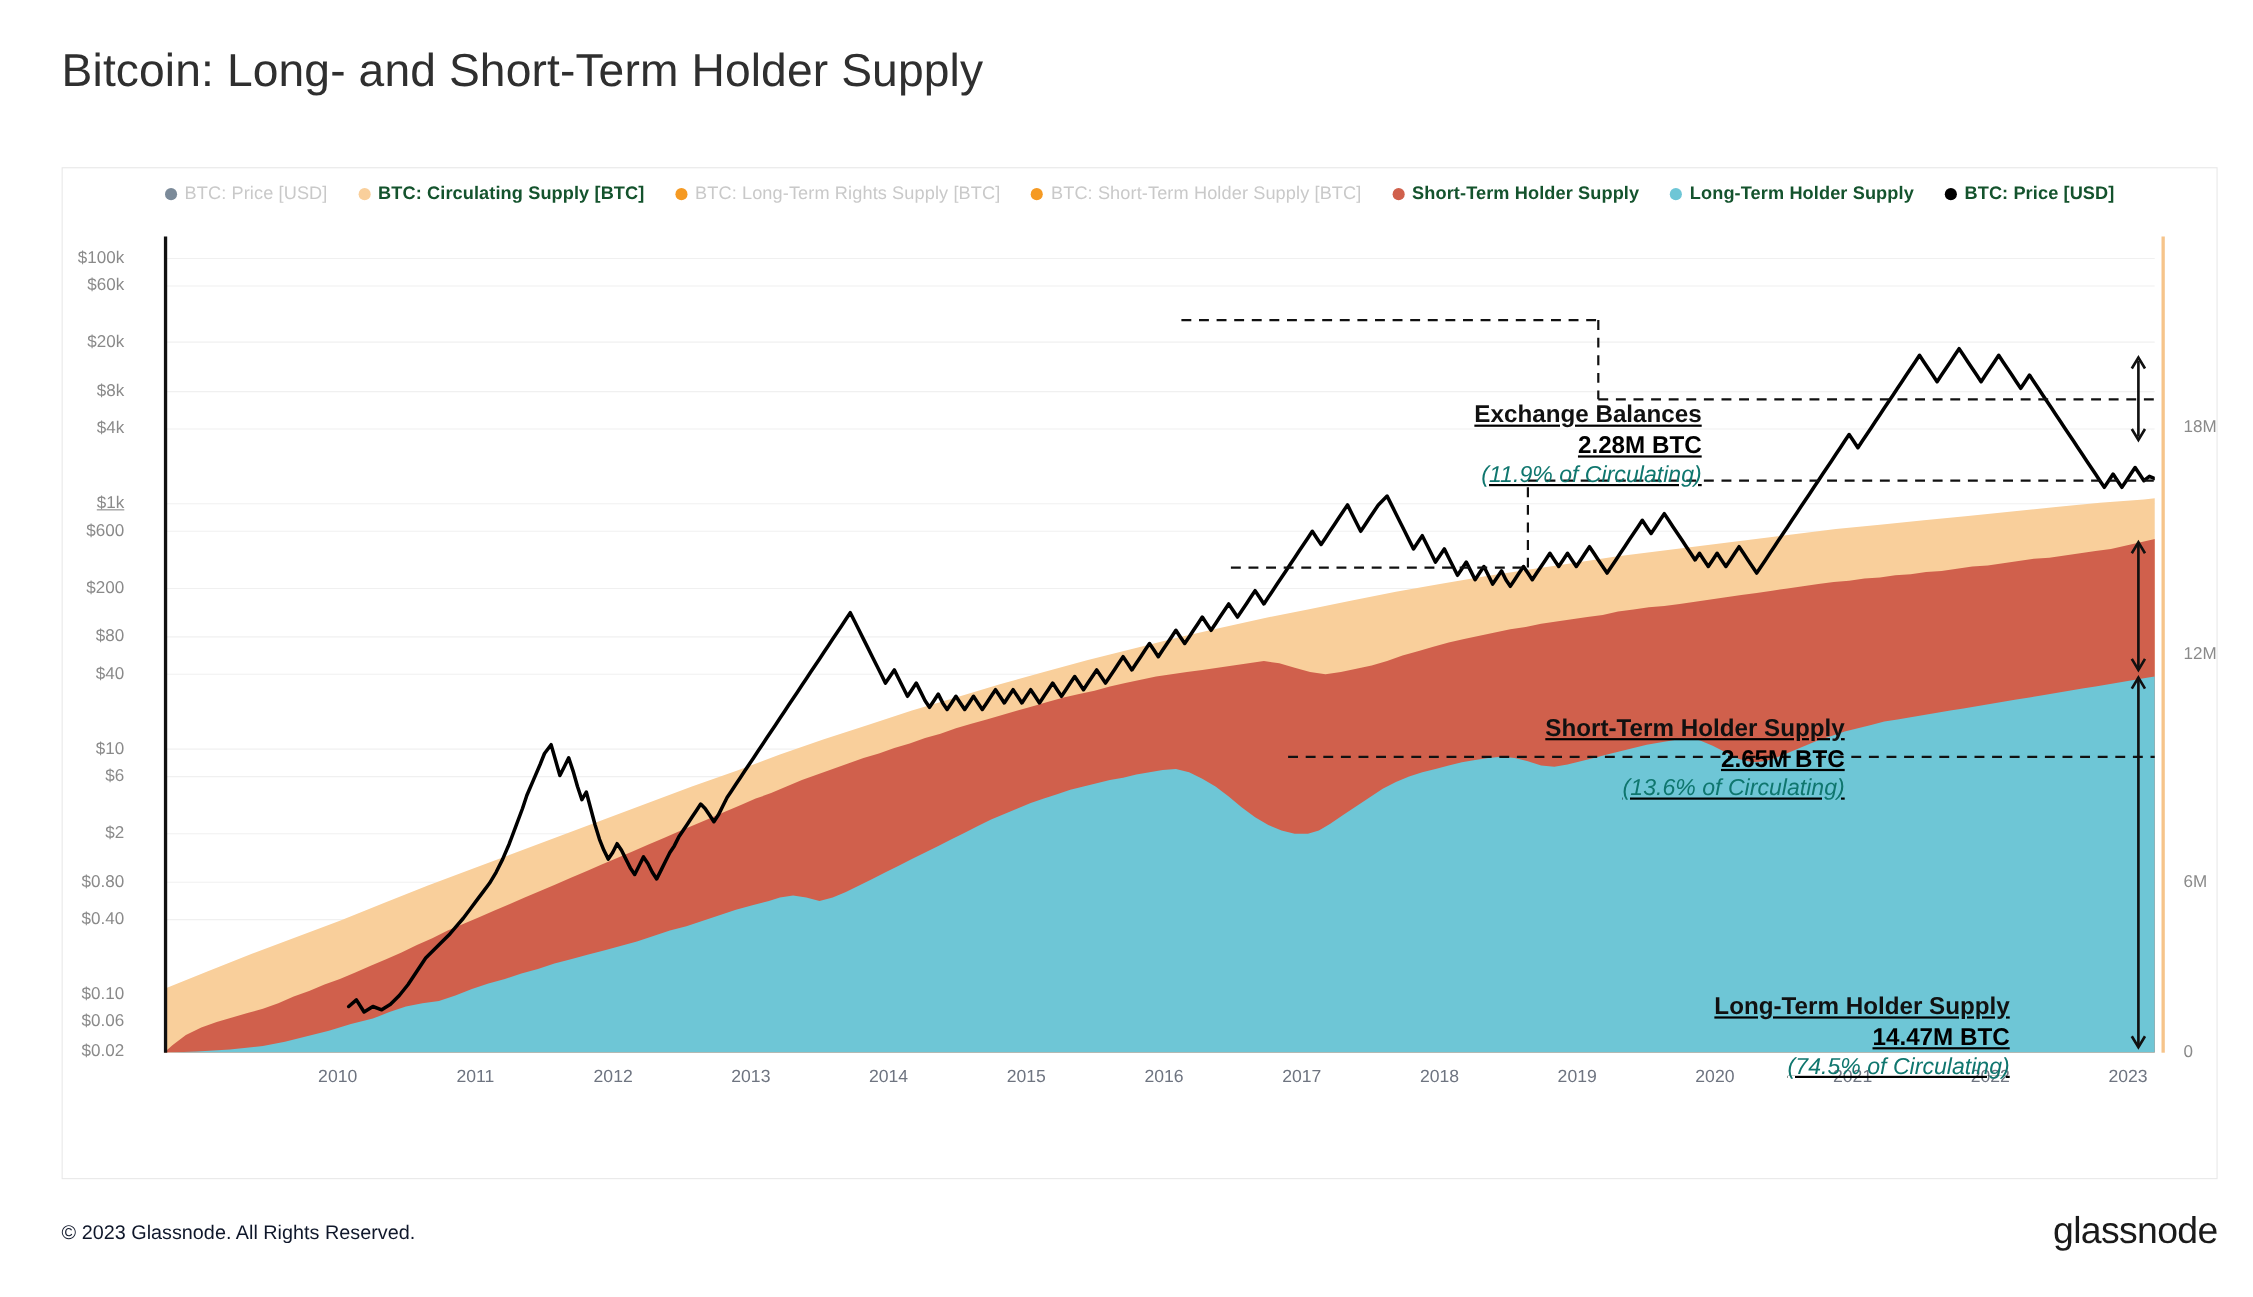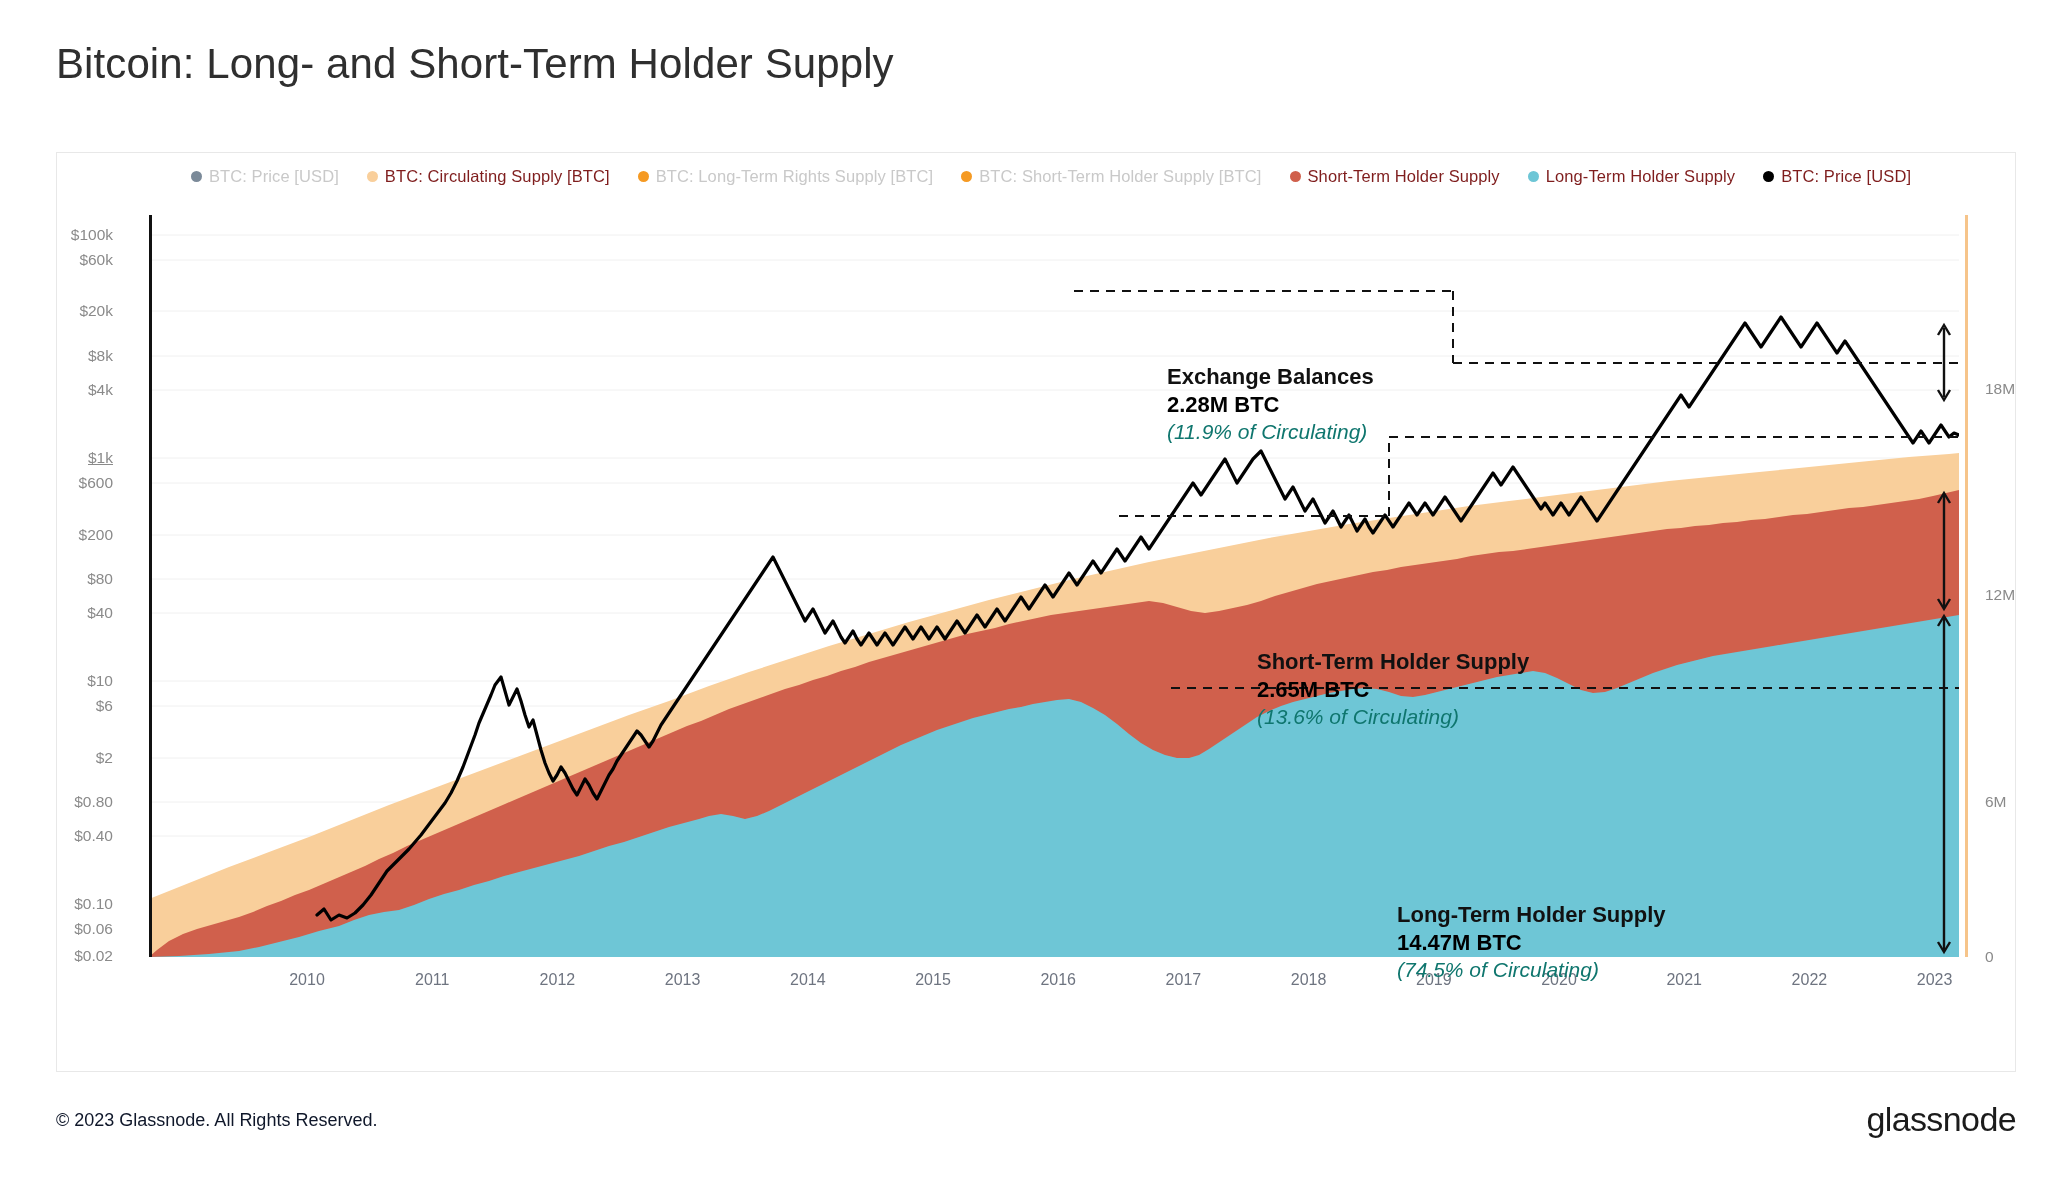--- a/index.html
+++ b/index.html
@@ -19,29 +19,29 @@
   }
 
   
   .card{
     position:absolute;left:44px;top:152px;width:1960px;height:920px;
     border:1px solid #e8e8e8;background:#fff;box-sizing:border-box;
   }
 
   
   .legend{
-    position:absolute;left:15px;top:14px;width:100%;
+    position:absolute;left:0;top:14px;width:100%;
     display:flex;justify-content:center;align-items:flex-end;gap:0px;
     pointer-events:auto;
   }
   .lg-item{display:flex;align-items:center;gap:7px;margin:0 14px;white-space:nowrap;cursor:pointer;}
   .lg-dot{width:11px;height:11px;border-radius:50%;flex:0 0 auto;display:block;}
   .lg-label{font-size:16.5px;letter-spacing:.1px;}
   .lg-item.off .lg-label{color:#c9c9c9;}
-  .lg-item.on  .lg-label{color:#7f1d1d;font-weight:400;}
+  .lg-item.on  .lg-label{color:#14532d;font-weight:700;}
 
   
   .plot{
     position:absolute;left:92px;top:62px;width:1810px;height:742px;
   }
   .plot-inner{position:absolute;left:0;top:0;width:100%;height:100%;overflow:hidden;}
   .yaxis-line{position:absolute;left:92px;top:62px;width:3px;height:742px;background:#111;}
   .yaxis-right-line{position:absolute;left:1908px;top:62px;width:3px;height:742px;background:#f6c48a;}
 
   
@@ -55,21 +55,21 @@
     font-size:15.5px;color:#8a8a8a;white-space:nowrap;
     transform:translateY(-50%);
   }
   .xtick{
     position:absolute;
     font-size:16px;color:#6e7480;white-space:nowrap;
     transform:translateX(-50%);
   }
 
   
-  .anno{position:absolute;text-align:left;white-space:nowrap;line-height:1.28;}
+  .anno{position:absolute;text-align:right;white-space:nowrap;line-height:1.28;text-decoration:underline;}
   .anno .l1{font-size:22px;font-weight:700;color:#111;}
   .anno .l2{font-size:22px;font-weight:700;color:#000000;}
   .anno .l3{font-size:21px;font-style:italic;color:#0f766e;}
 
   
   .copyright{
     position:absolute;left:44px;top:1110px;
     font-size:18px;color:#0f172a;white-space:nowrap;
   }
   .brand{

